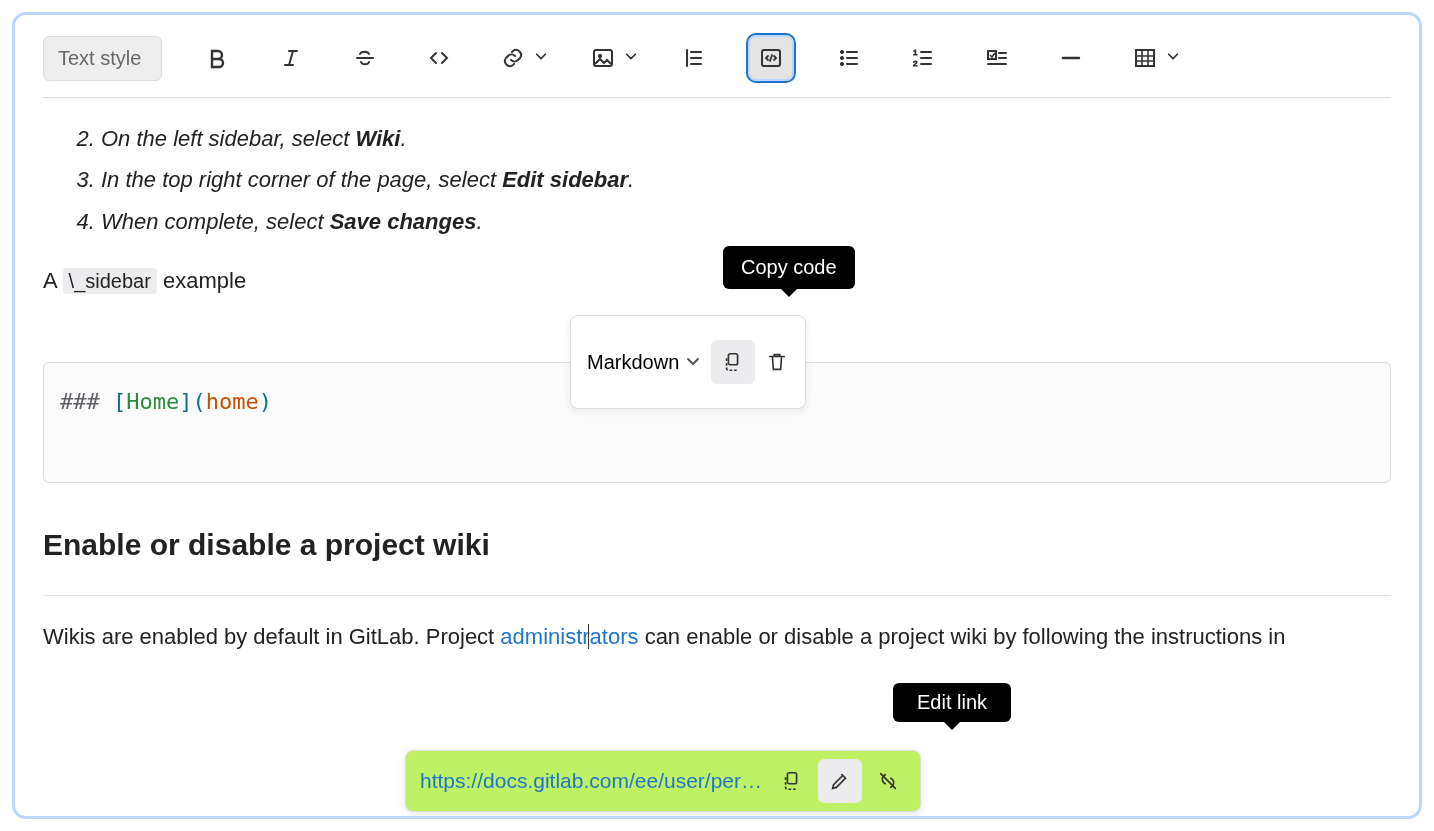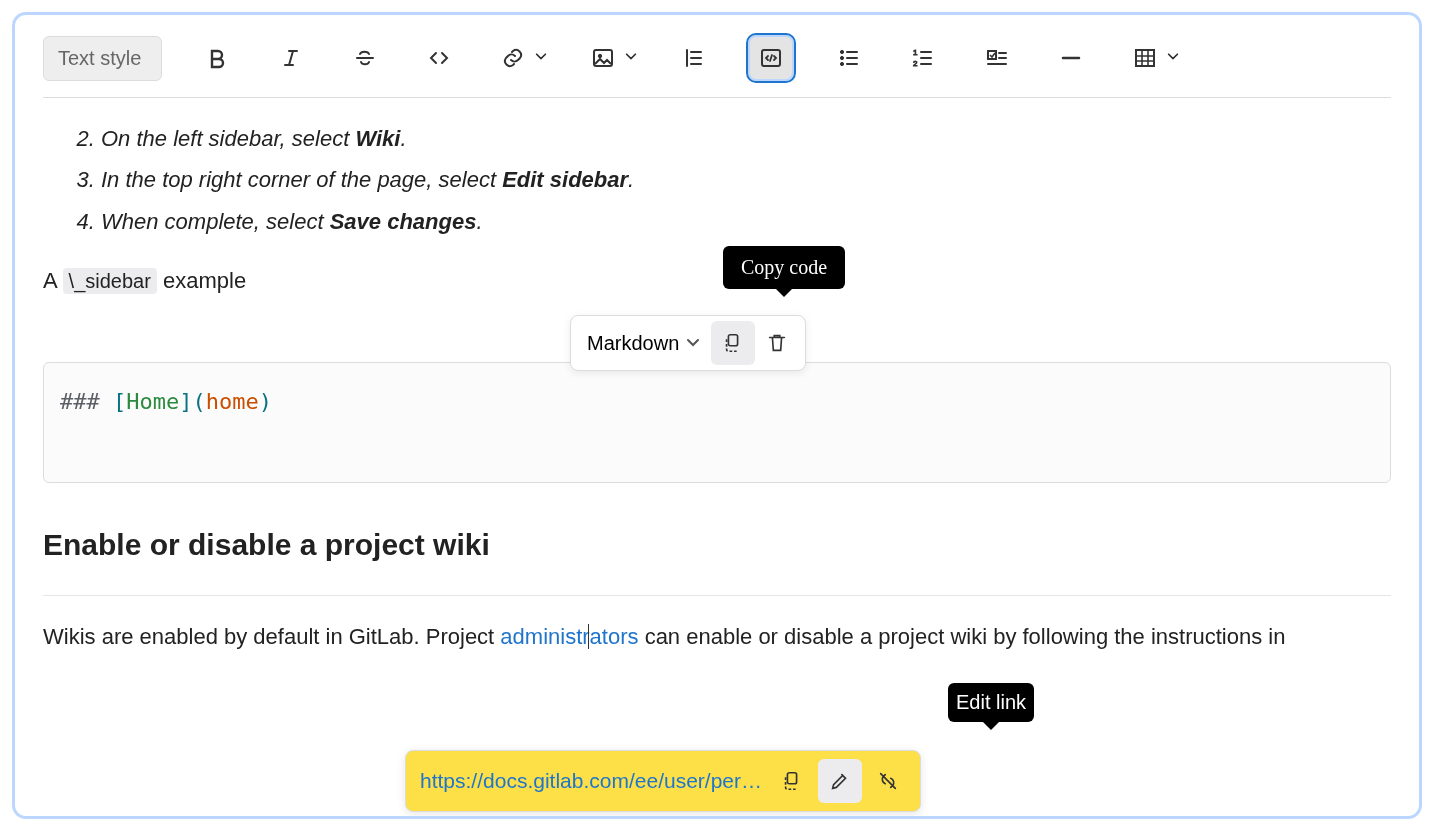--- a/index.html
+++ b/index.html
@@ -74,21 +74,21 @@
   .code-popup {
     position: absolute;
     top: 300px;
     left: 555px;
     display: flex;
     align-items: center;
     background: #fff;
     border: 1px solid #dcdcde;
     border-radius: 8px;
     box-shadow: 0 2px 8px rgba(0,0,0,0.08);
-    padding: 5px 6px;
+    padding: 24px 6px;
   }
   .code-popup .lang-select {
     display: flex; align-items: center; gap: 6px;
     font-size: 20px; padding: 8px 10px; cursor: pointer;
     border-radius: 6px;
   }
   .icon-btn {
     width: 44px; height: 44px;
     display: inline-flex; align-items: center; justify-content: center;
     border-radius: 6px;
@@ -99,39 +99,38 @@
 
   .tooltip {
     position: absolute;
     top: 231px;
     left: 708px;
     background: #000;
     color: #fff;
     font-size: 20px;
     padding: 10px 18px;
     border-radius: 6px;
-    font-family: Liberation Serif, serif;
   }
   .tooltip::after {
     content: "";
     position: absolute;
     bottom: -8px; left: 50%; transform: translateX(-50%);
     border: 8px solid transparent;
     border-top-color: #000;
     border-bottom: none;
   }
 
   .tooltip2 {
     position: absolute;
     top: 668px;
-    left: 933px;
+    left: 878px;
     background: #000;
     color: #fff;
     font-size: 20px;
-    padding: 8px 8px;
+    padding: 8px 24px;
     border-radius: 6px;
   }
   .tooltip2::after {
     content: "";
     position: absolute;
     bottom: -8px; left: 50%; transform: translateX(-50%);
     border: 8px solid transparent;
     border-top-color: #000;
     border-bottom: none;
   }
@@ -169,21 +168,21 @@
     width: 1px; background: #333;
   }
 
   .link-popup {
     position: absolute;
     top: 735px;
     left: 390px;
     display: flex;
     align-items: center;
     gap: 4px;
-    background: #fde047;
+    background: #bef264;
     border: 1px solid #dcdcde;
     border-radius: 8px;
     box-shadow: 0 2px 10px rgba(0,0,0,0.10);
     padding: 8px 10px;
   }
   .link-popup .url {
     color: #1f75cb;
     font-size: 21px;
     padding: 6px 4px;
     max-width: 470px;

